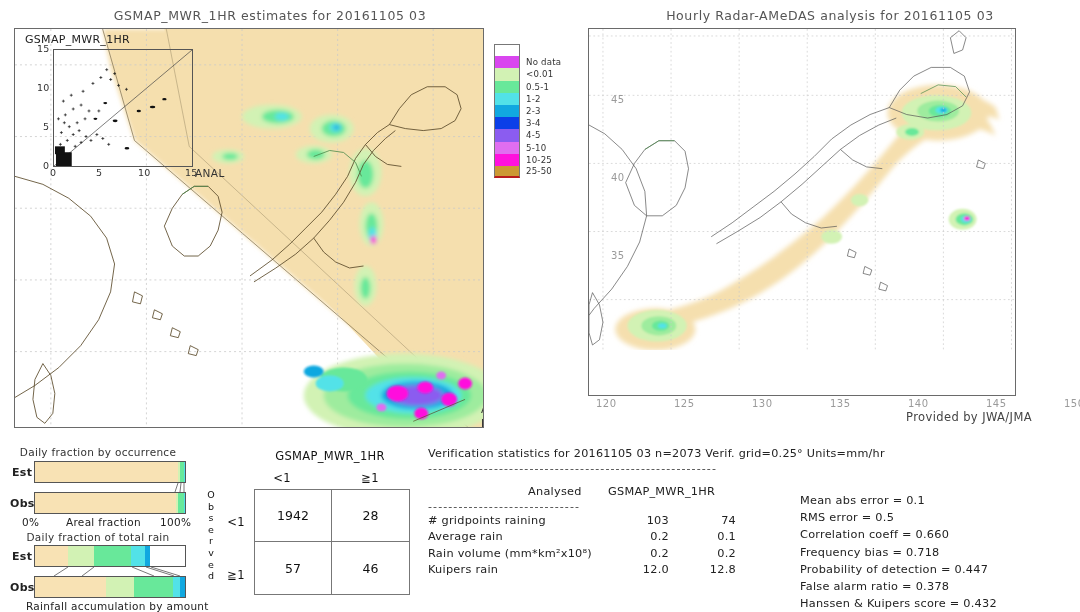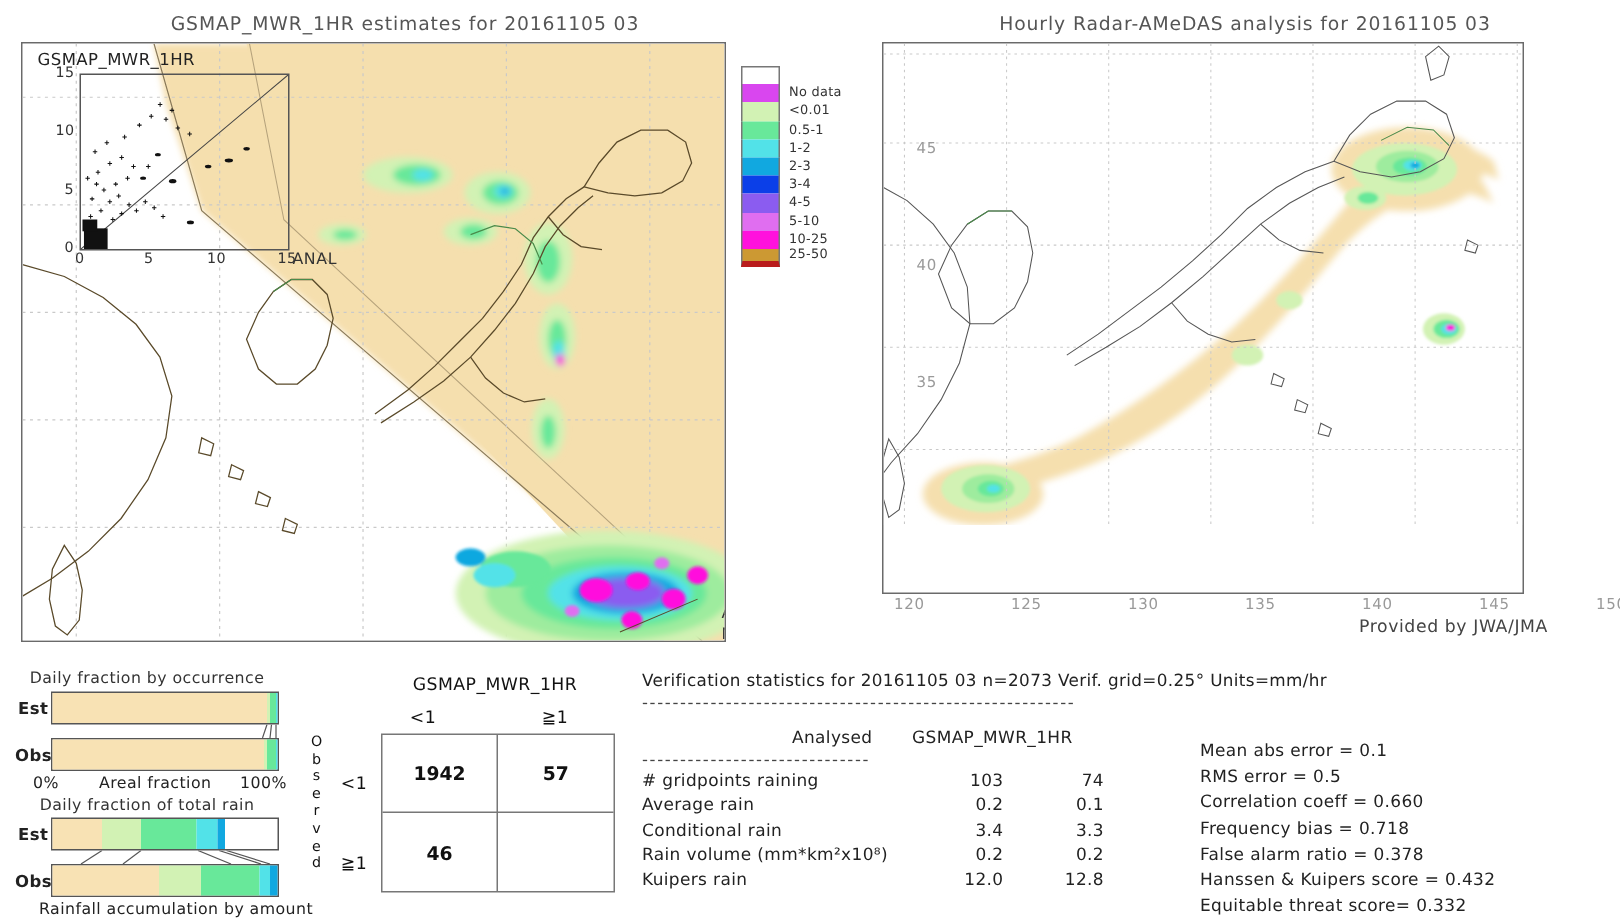--- a/index.html
+++ b/index.html
@@ -40,21 +40,21 @@
     letter-spacing: .4px; white-space: nowrap;
   }
   
   .legend { position: absolute; }
   .legend .sw {
     width: 26px; height: 12.2px;
     border-left: 1px solid #777; border-right: 1px solid #777;
     position: relative;
   }
   .legend .sw:first-child { border-top: 1px solid #777; }
-  .legend .sw:last-child { border-bottom: 4px solid #b91c1c; }
+  .legend .sw:last-child { border-bottom: 2px solid #b91c1c; }
   .legend .lb {
     position: absolute; left: 31px; top: 50%;
     transform: translateY(-50%);
     font-size: 8.6px; color: #333; white-space: nowrap;
     letter-spacing: .2px;
   }
   
   .inset { position: absolute; }
   .inset-box {
     position: absolute; border: 1px solid #555;
@@ -511,44 +511,45 @@
 <div class="ct-vert" style="left:206px;top:489px;">
     <div>O</div>
     <div>b</div>
     <div>s</div>
     <div>e</div>
     <div>r</div>
     <div>v</div>
     <div>e</div>
     <div>d</div>
   </div>
-<div class="ct-grid" style="left:254px;top:489px;width:156px;height:106px;font-weight:bold;">
+<div class="ct-grid" style="left:254px;top:489px;width:156px;height:106px;">
     <div class="ct-cell">1942</div>
+    <div class="ct-cell">28</div>
     <div class="ct-cell">57</div>
     <div class="ct-cell">46</div>
   </div>
 
 <div class="stats" style="left:428px;top:446px;width:380px;">
   <div class="ln" style="font-size:11.2px;">Verification statistics for 20161105 03  n=2073  Verif. grid=0.25°  Units=mm/hr</div>
   <div class="ln dash" style="height:12px;line-height:12px;overflow:hidden;">---------------------------------------------------------</div>
   <div class="ln" style="height:26px;line-height:34px;">
     <span style="position:absolute;left:100px;">Analysed</span>
     <span style="position:absolute;left:180px;">GSMAP_MWR_1HR</span>
   </div>
   <div class="ln dash" style="height:12px;line-height:12px;overflow:hidden;">------------------------------</div>
   <div id="stats-rows">
       <div class="ln"><span># gridpoints raining</span><span class="col-a">103</span><span class="col-b">74</span></div>
       <div class="ln"><span>Average rain</span><span class="col-a">0.2</span><span class="col-b">0.1</span></div>
-      <div class="ln"><span>Conditional rain</span><span class="col-a">3.4</span><span class="col-b">3.3</span></div>
       <div class="ln"><span>Rain volume (mm*km²x10⁸)</span><span class="col-a">0.2</span><span class="col-b">0.2</span></div>
       <div class="ln"><span>Kuipers rain</span><span class="col-a">12.0</span><span class="col-b">12.8</span></div>
     </div>
 </div>
 
 <div class="stats-r" style="left:800px;top:472px;width:280px;">
     <div class="ln">Mean abs error = 0.1</div>
     <div class="ln">RMS error = 0.5</div>
     <div class="ln">Correlation coeff = 0.660</div>
     <div class="ln">Frequency bias = 0.718</div>
+    <div class="ln">Probability of detection = 0.447</div>
     <div class="ln">False alarm ratio = 0.378</div>
     <div class="ln">Hanssen &amp; Kuipers score = 0.432</div>
     <div class="ln">Equitable threat score= 0.332</div>
   </div>
 
 </body></html>

